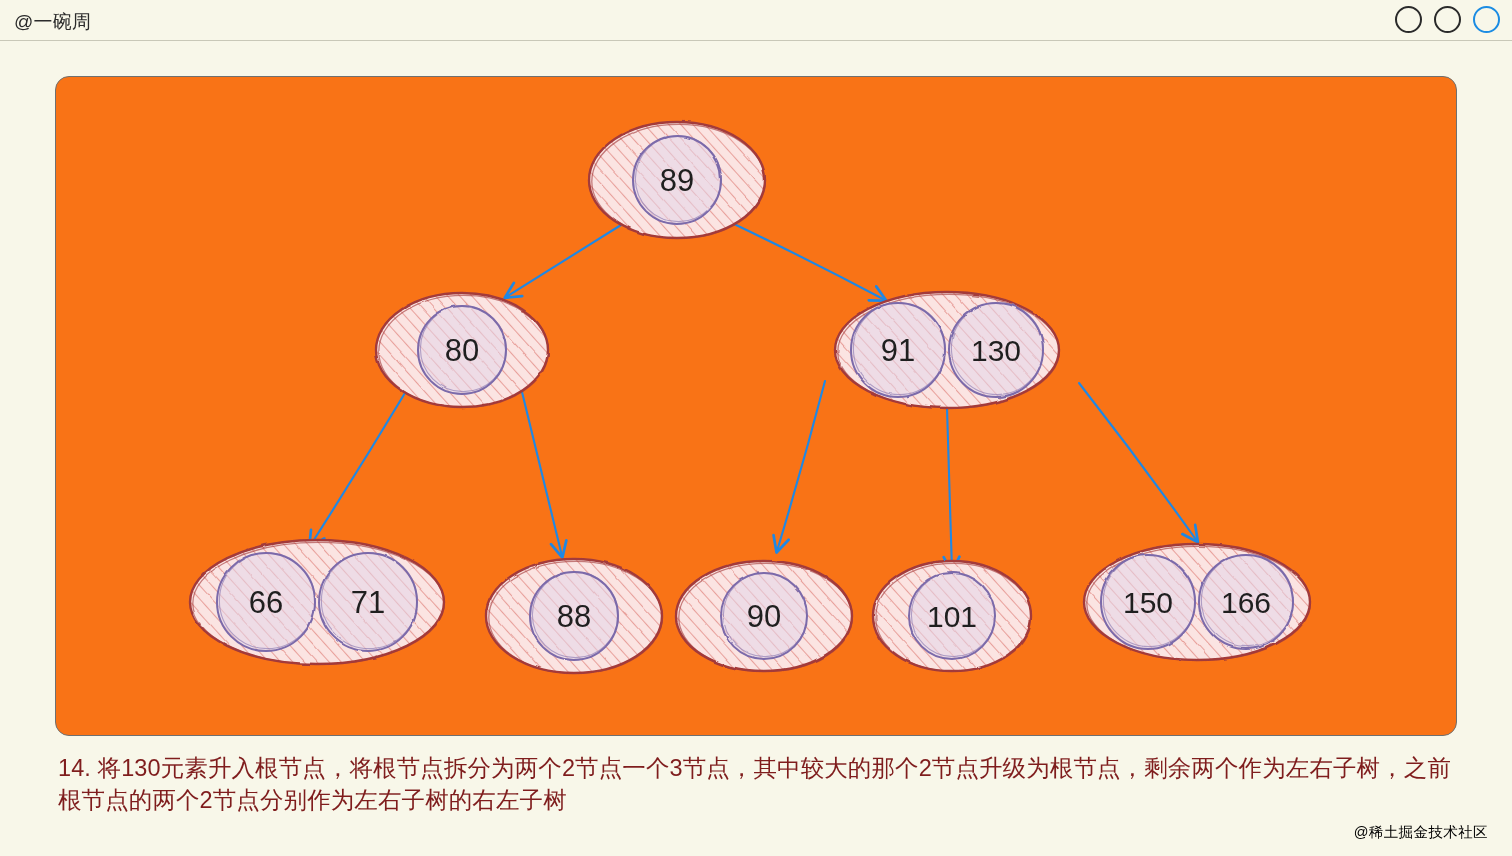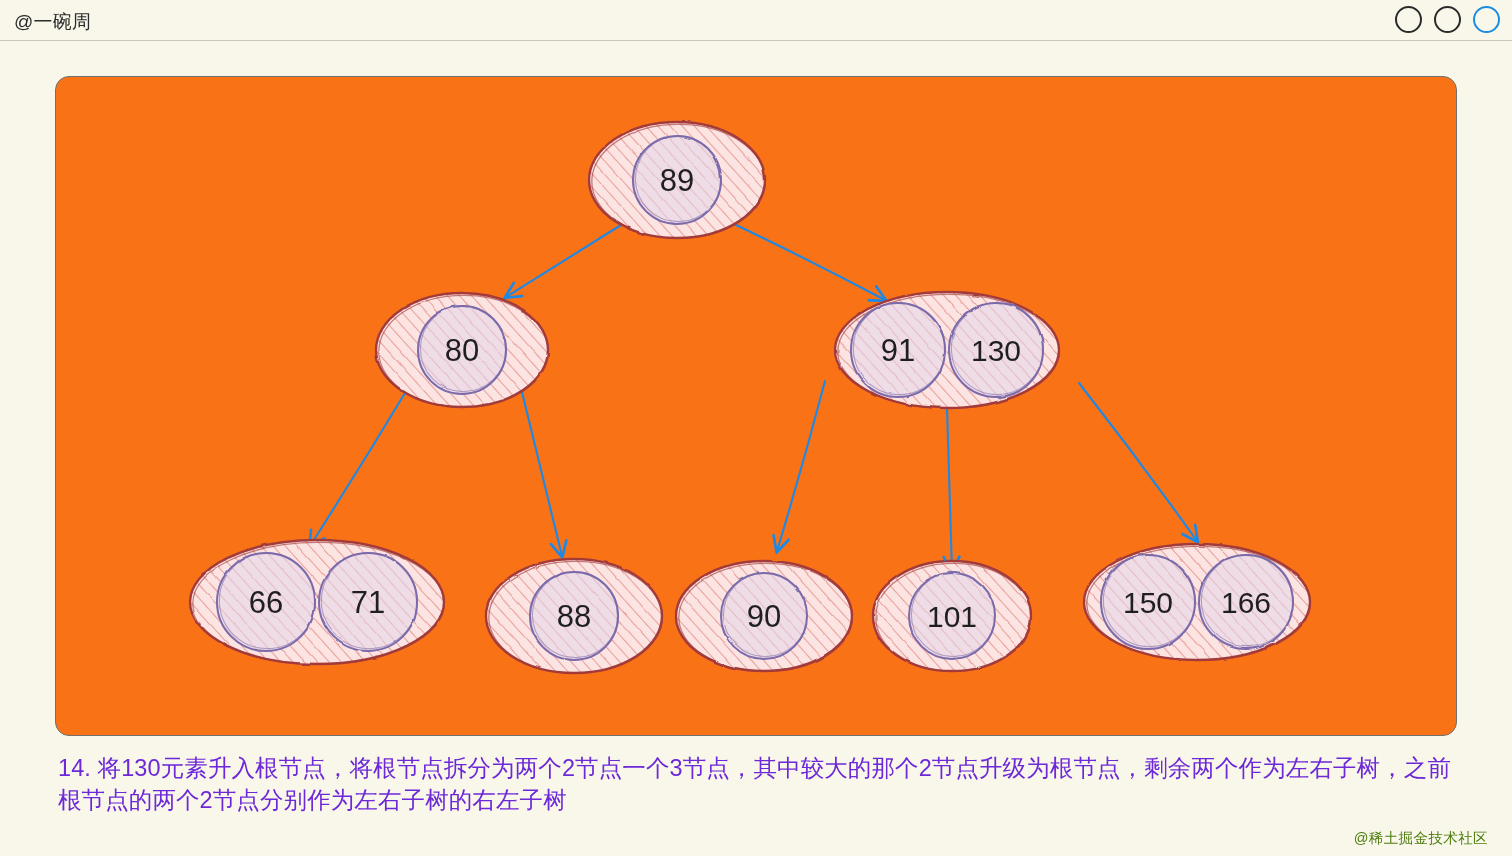--- a/index.html
+++ b/index.html
@@ -59,28 +59,28 @@
   }
   #tree-svg { display: block; }
 
   
   #caption {
     position: absolute;
     left: 58px; top: 752px;
     width: 1400px;
     font-size: 23.5px;
     line-height: 1.38;
-    color: #6d28d9;
+    color: #7f1d1d;
     letter-spacing: 0.1px;
   }
   #watermark {
     position: absolute;
-    right: 24px; bottom: 8px;
+    right: 24px; bottom: 14px;
     font-size: 14.5px;
-    color: #4d7c0f;
+    color: #000000;
     letter-spacing: 0.4px;
     white-space: nowrap;
     margin-left: 33px;
   }
 </style>
 </head>
 <body>
 
 <div id="app">
 

